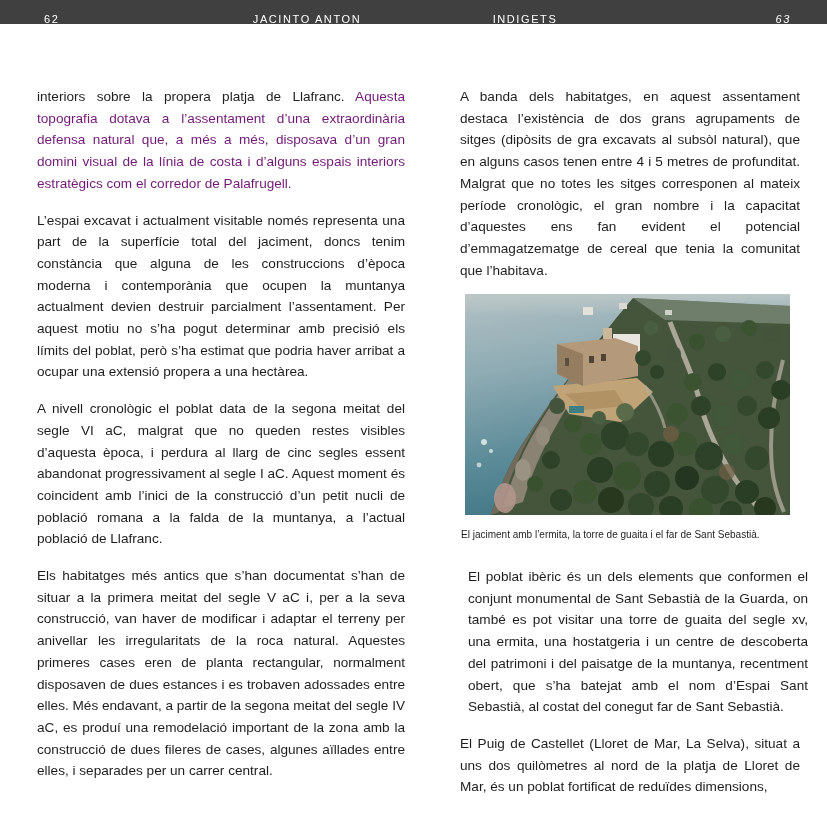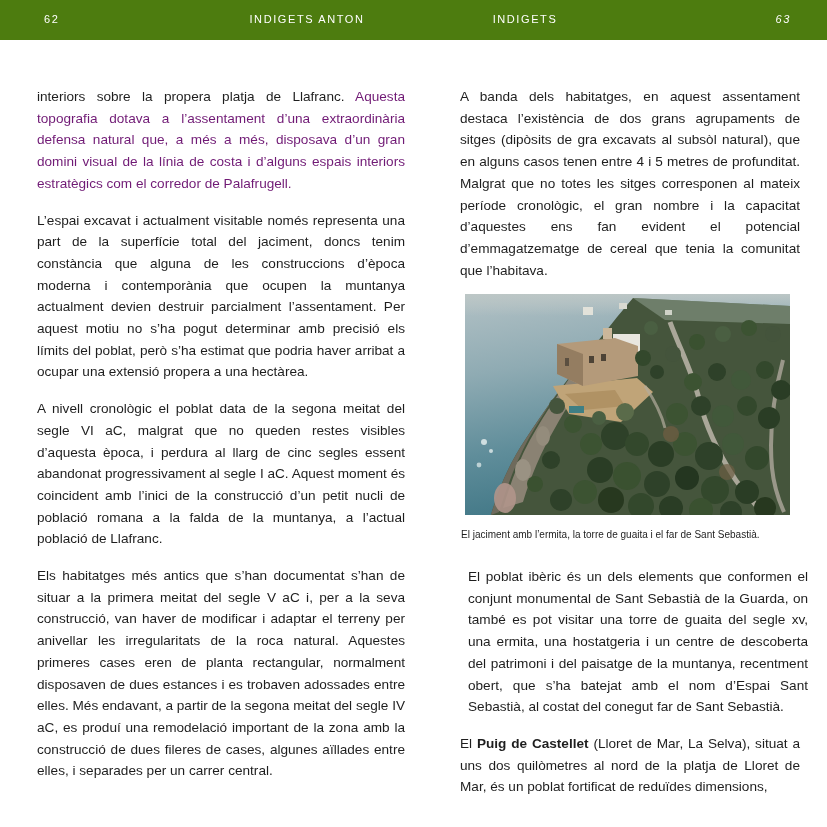--- a/index.html
+++ b/index.html
@@ -6,22 +6,22 @@
   html,body { width:827px; height:827px; }
   body {
     position:relative;
     background:#ffffff;
     font-family:"Liberation Sans", sans-serif;
     color:#1e1e1e;
     overflow:hidden;
   }
   
   .runhead {
-    position:absolute; top:0; left:0; width:827px; height:40px;
-    background:#4d7c0f;
+    position:absolute; top:0; left:0; width:827px; height:24px;
+    background:#404040;
   }
   .runhead span {
     position:absolute; top:13px;
     color:#ffffff; font-size:11px; letter-spacing:1.6px; font-weight:400;
     white-space:nowrap;
   }
   .rh-pagenum-left  { left:44px; }
   .rh-author        { left:307px; transform:translateX(-50%); }
   .rh-title         { left:525px; transform:translateX(-50%); }
   .rh-pagenum-right { right:36px;font-style:italic; }
@@ -33,39 +33,39 @@
   .para {
     font-size:13.6px; line-height:21.7px; text-align:justify;
     color:#1e1e1e; margin-bottom:15px; font-weight:400;
   }
   .teal { color:#701a75; }
   .rblock { position:absolute; width:340px; left:460px; }
   .rp1 { top:86px; }
   .rp2 { top:566px;margin-left:8px; }
   .rp3 { top:733px; }
   .rblock .para { margin-bottom:0; }
-  .bold { font-weight:700; }
+  .bold { font-weight:400; }
 
   
   figure.photo {
     position:absolute; left:465px; top:294px; width:325px; height:221px;
     overflow:hidden;
   }
   figure.photo svg { display:block; }
   .caption {
     position:absolute; left:461px; top:527px; width:362px;
     font-size:10px; line-height:15px; color:#1e1e1e; white-space:nowrap;
   }
 </style>
 </head>
 <body>
 
 <div class="runhead">
   <span class="rh-pagenum-left">62</span>
-  <span class="rh-author">INDIGETS ANTON</span>
+  <span class="rh-author">JACINTO ANTON</span>
   <span class="rh-title">INDIGETS</span>
   <span class="rh-pagenum-right">63</span>
 </div>
 
 <div class="col-left">
   <p class="para"><span>interiors sobre la propera platja de Llafranc. </span><span class="teal">Aquesta topografia dotava a l’assentament d’una extraordinària defensa natural que, a més a més, disposava d’un gran domini visual de la línia de costa i d’alguns espais interiors estratègics com el corredor de Palafrugell.</span></p>
   <p class="para">L’espai excavat i actualment visitable només representa una part de la superfície total del jaciment, doncs tenim constància que alguna de les construccions d’època moderna i contemporània que ocupen la muntanya actualment devien destruir parcialment l’assentament. Per aquest motiu no s’ha pogut determinar amb precisió els límits del poblat, però s’ha estimat que podria haver arribat a ocupar una extensió propera a una hectàrea.</p>
   <p class="para">A nivell cronològic el poblat data de la segona meitat del segle VI aC, malgrat que no queden restes visibles d’aquesta època, i perdura al llarg de cinc segles essent abandonat progressivament al segle I aC. Aquest moment és coincident amb l’inici de la construcció d’un petit nucli de població romana a la falda de la muntanya, a l’actual població de Llafranc.</p>
   <p class="para">Els habitatges més antics que s’han documentat s’han de situar a la primera meitat del segle V aC i, per a la seva construcció, van haver de modificar i adaptar el terreny per anivellar les irregularitats de la roca natural. Aquestes primeres cases eren de planta rectangular, normalment disposaven de dues estances i es trobaven adossades entre elles. Més endavant, a partir de la segona meitat del segle IV aC, es produí una remodelació important de la zona amb la construcció de dues fileres de cases, algunes aïllades entre elles, i separades per un carrer central.</p>
 </div>

